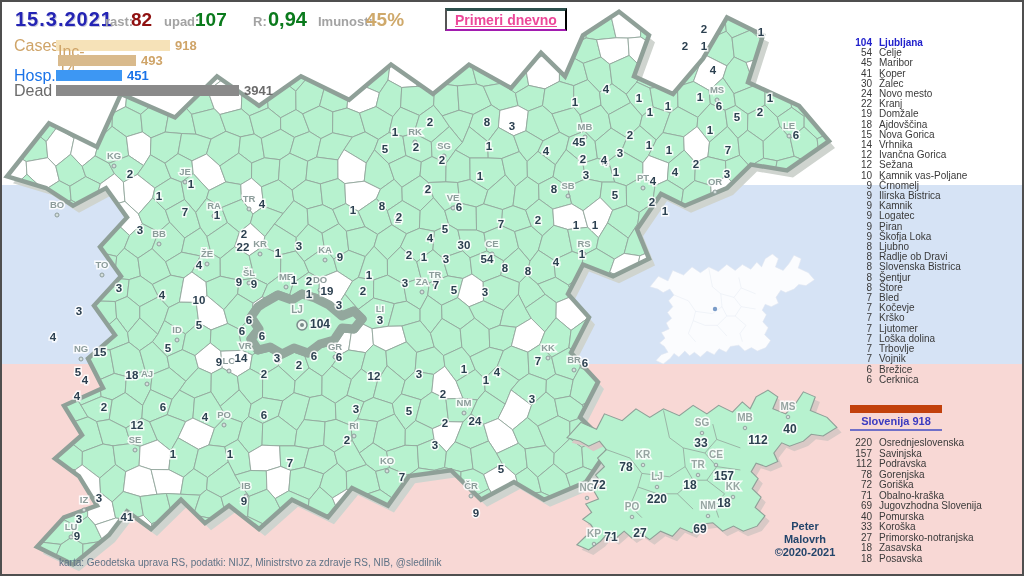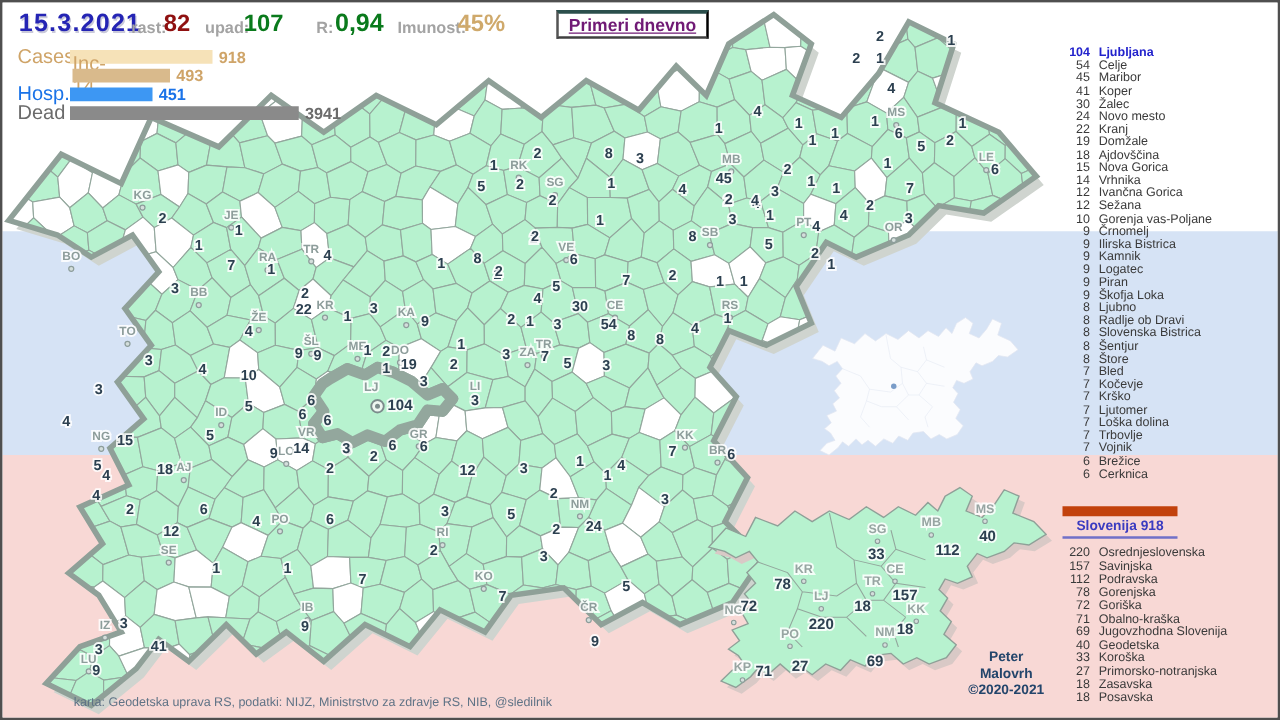--- a/index.html
+++ b/index.html
@@ -18,22 +18,22 @@
 
   
   .hdr { position:absolute; white-space:nowrap; }
   .date { left:13px; top:6px; font-size:20px; font-weight:bold; letter-spacing:1px;
           color:#2424b4; text-shadow:1px 1px 0 #c9c9da; }
   .klabel { color:#a3a3a3; font-weight:bold; font-size:13px; }
   .rast-l { left:103px; top:12px; } .rast-v { left:129px; top:7px; font-size:19px; font-weight:bold; color:#8f1010; }
   .upad-l { left:162px; top:12px; } .upad-v { left:193px; top:7px; font-size:19px; font-weight:bold; color:#0a7a1c; }
   .r-l    { left:251px; top:12px; } .r-v    { left:266px; top:6px; font-size:20px; font-weight:bold; color:#0a7a1c; }
   .imu-l  { left:316px; top:12px; } .imu-v  { left:364px; top:7px; font-size:19px; font-weight:bold; color:#cfa96b; }
-  .daily-btn { left:443px; top:6px; border-top:3px solid #2b4f4c; border-bottom:2px solid #404040;
-               color:#701a75; font-weight:bold; font-size:14px; padding:1px 8px 1px 8px;
+  .daily-btn { left:443px; top:6px; border-top:3px solid #2b4f4c; border-bottom:2px solid #a21caf;
+               color:#ec4899; font-weight:bold; font-size:14px; padding:1px 8px 1px 8px;
                text-decoration:underline; background:transparent; cursor:pointer;
                font-family:"Liberation Sans", sans-serif; }
 
   
   .bars { position:absolute; left:12px; top:37px; }
   .bar-row { display:flex; align-items:center; height:13px; margin-bottom:2px; }
   .bar-label { width:42px; font-size:16px; font-weight:normal; }
   .bar-rect { height:11px; }
   .bar-val { font-size:13px; font-weight:bold; margin-left:5px; }
 
@@ -1552,21 +1552,21 @@
     <div class="lrow">
       <span class="num">12</span>
       <span>Ivančna Gorica</span>
     </div>
     <div class="lrow">
       <span class="num">12</span>
       <span>Sežana</span>
     </div>
     <div class="lrow">
       <span class="num">10</span>
-      <span>Gorenja vas-Poljane</span>
+      <span>Kamnik vas-Poljane</span>
     </div>
     <div class="lrow">
       <span class="num">9</span>
       <span>Črnomelj</span>
     </div>
     <div class="lrow">
       <span class="num">9</span>
       <span>Ilirska Bistrica</span>
     </div>
     <div class="lrow">
@@ -1670,21 +1670,21 @@
     <div class="lrow">
       <span class="num">71</span>
       <span>Obalno-kraška</span>
     </div>
     <div class="lrow">
       <span class="num">69</span>
       <span>Jugovzhodna Slovenija</span>
     </div>
     <div class="lrow">
       <span class="num">40</span>
-      <span>Geodetska</span>
+      <span>Pomurska</span>
     </div>
     <div class="lrow">
       <span class="num">33</span>
       <span>Koroška</span>
     </div>
     <div class="lrow">
       <span class="num">27</span>
       <span>Primorsko-notranjska</span>
     </div>
     <div class="lrow">

